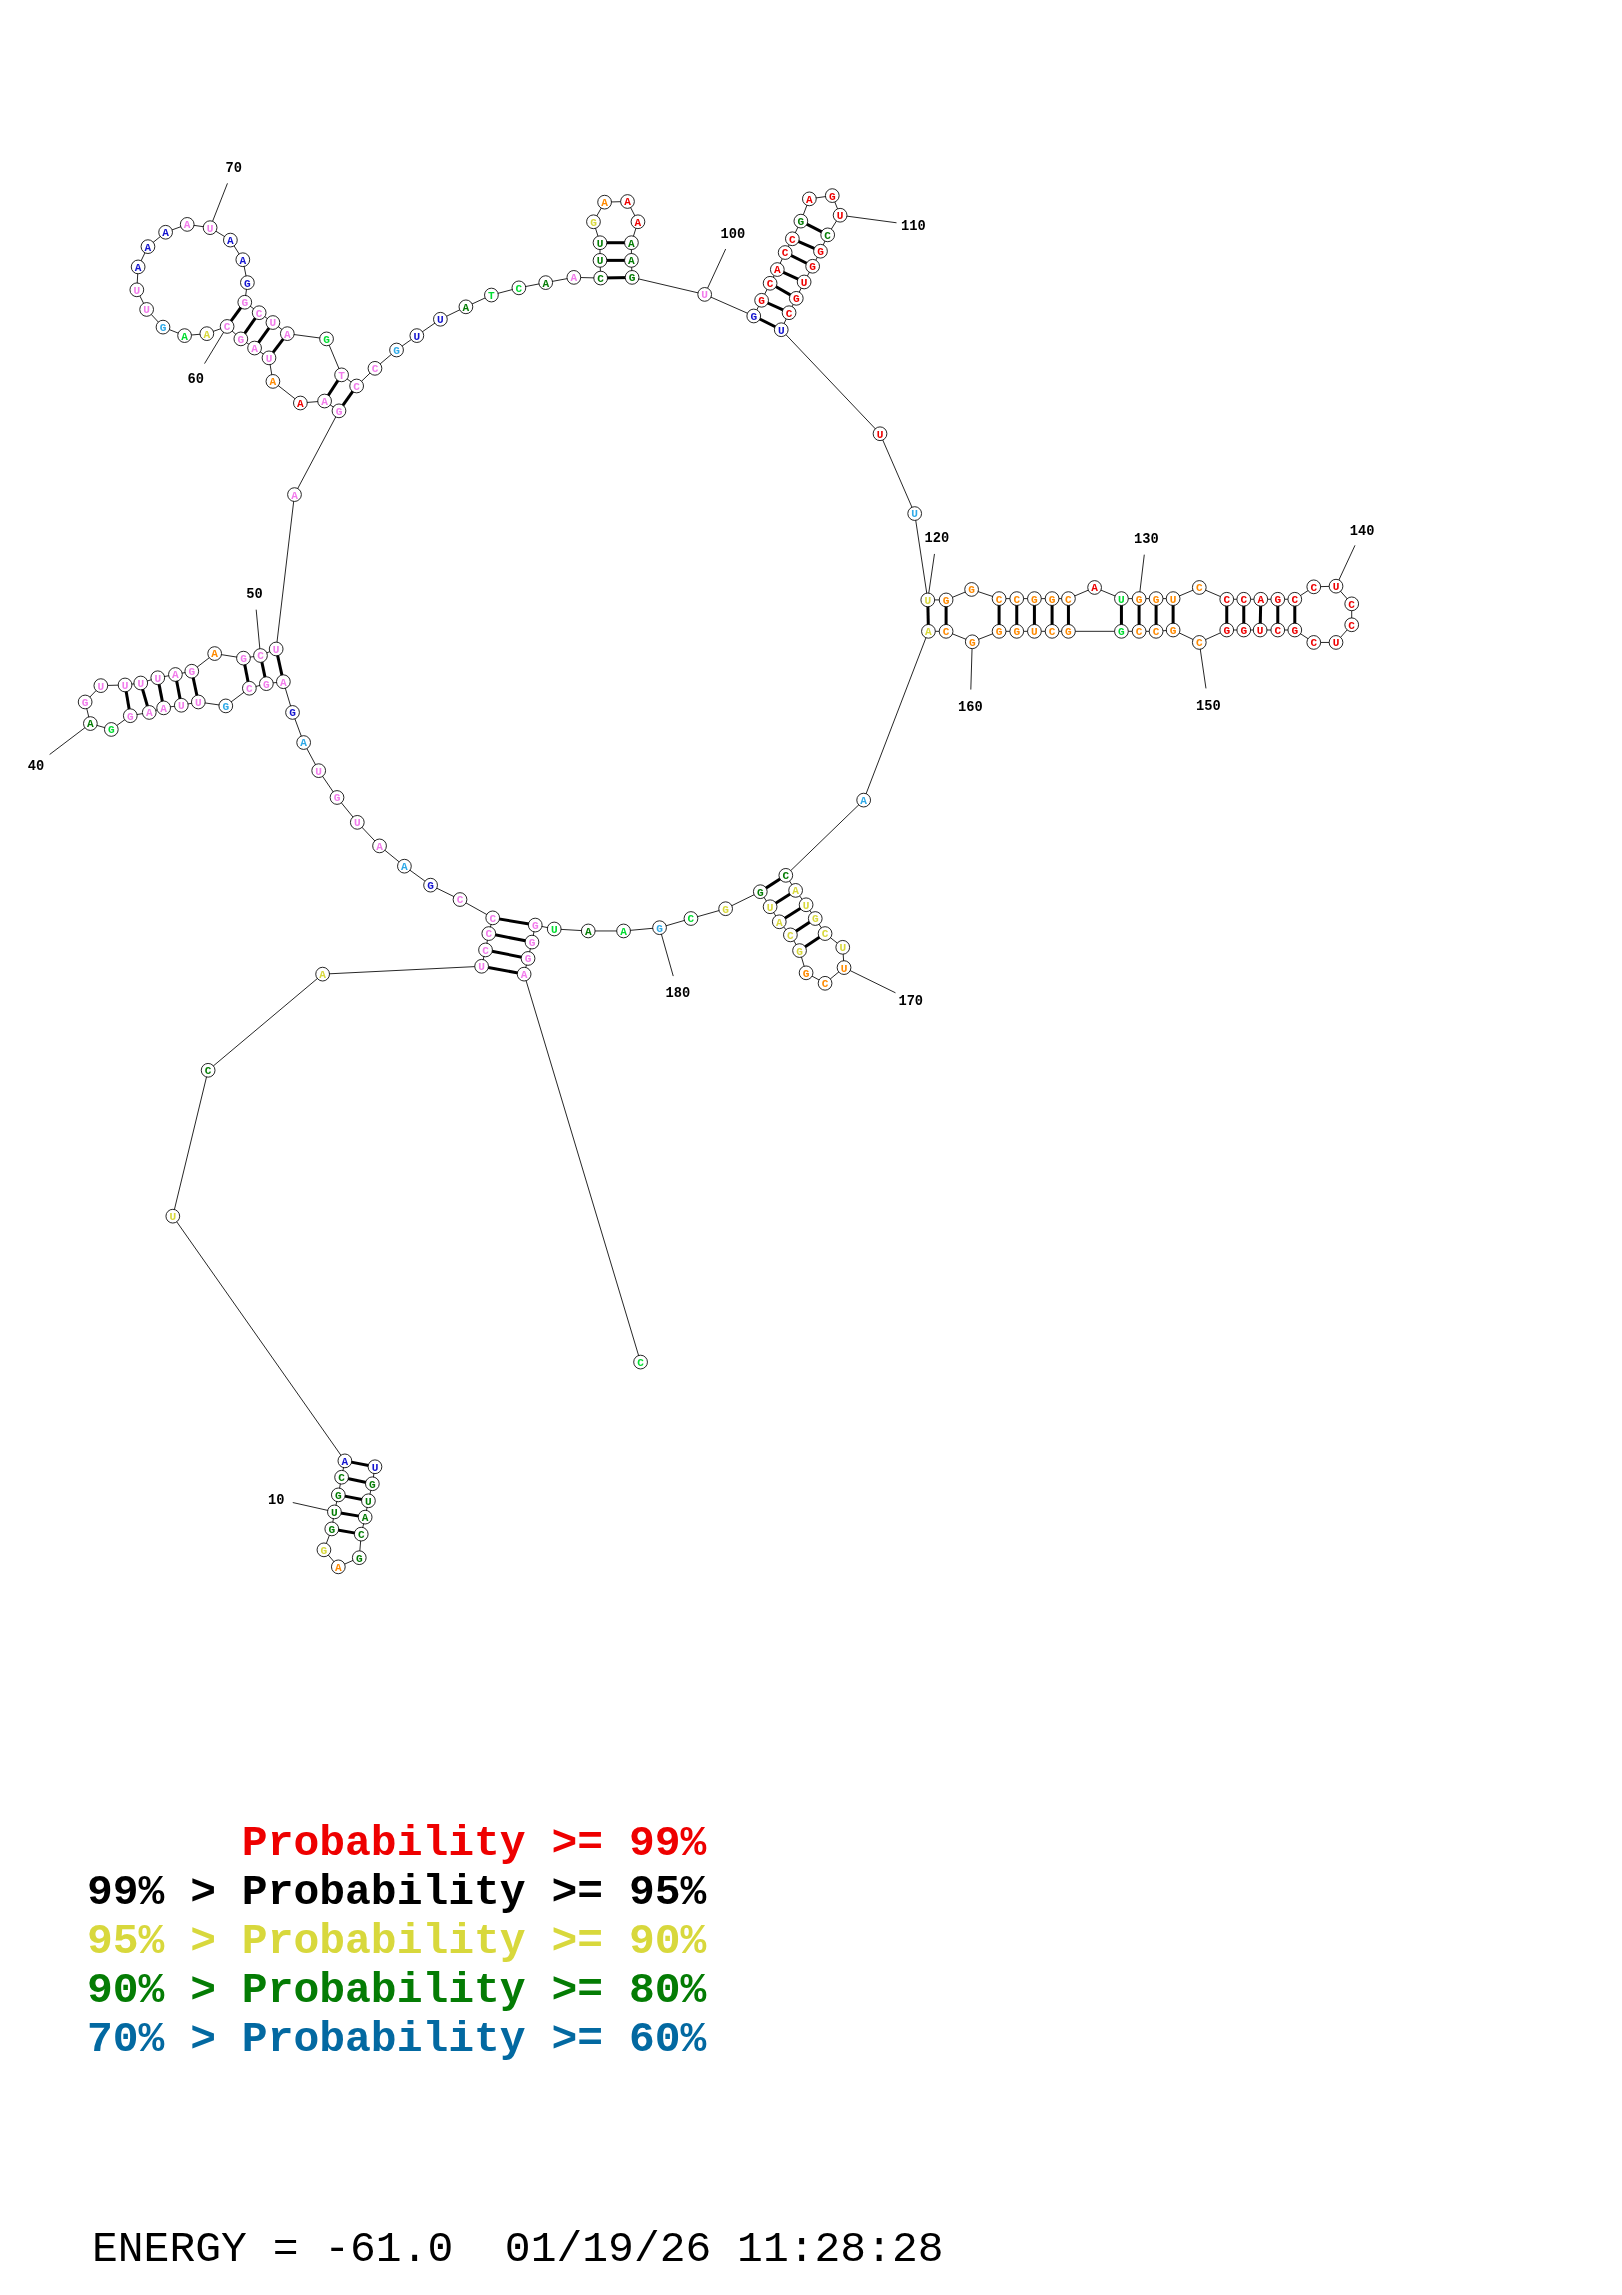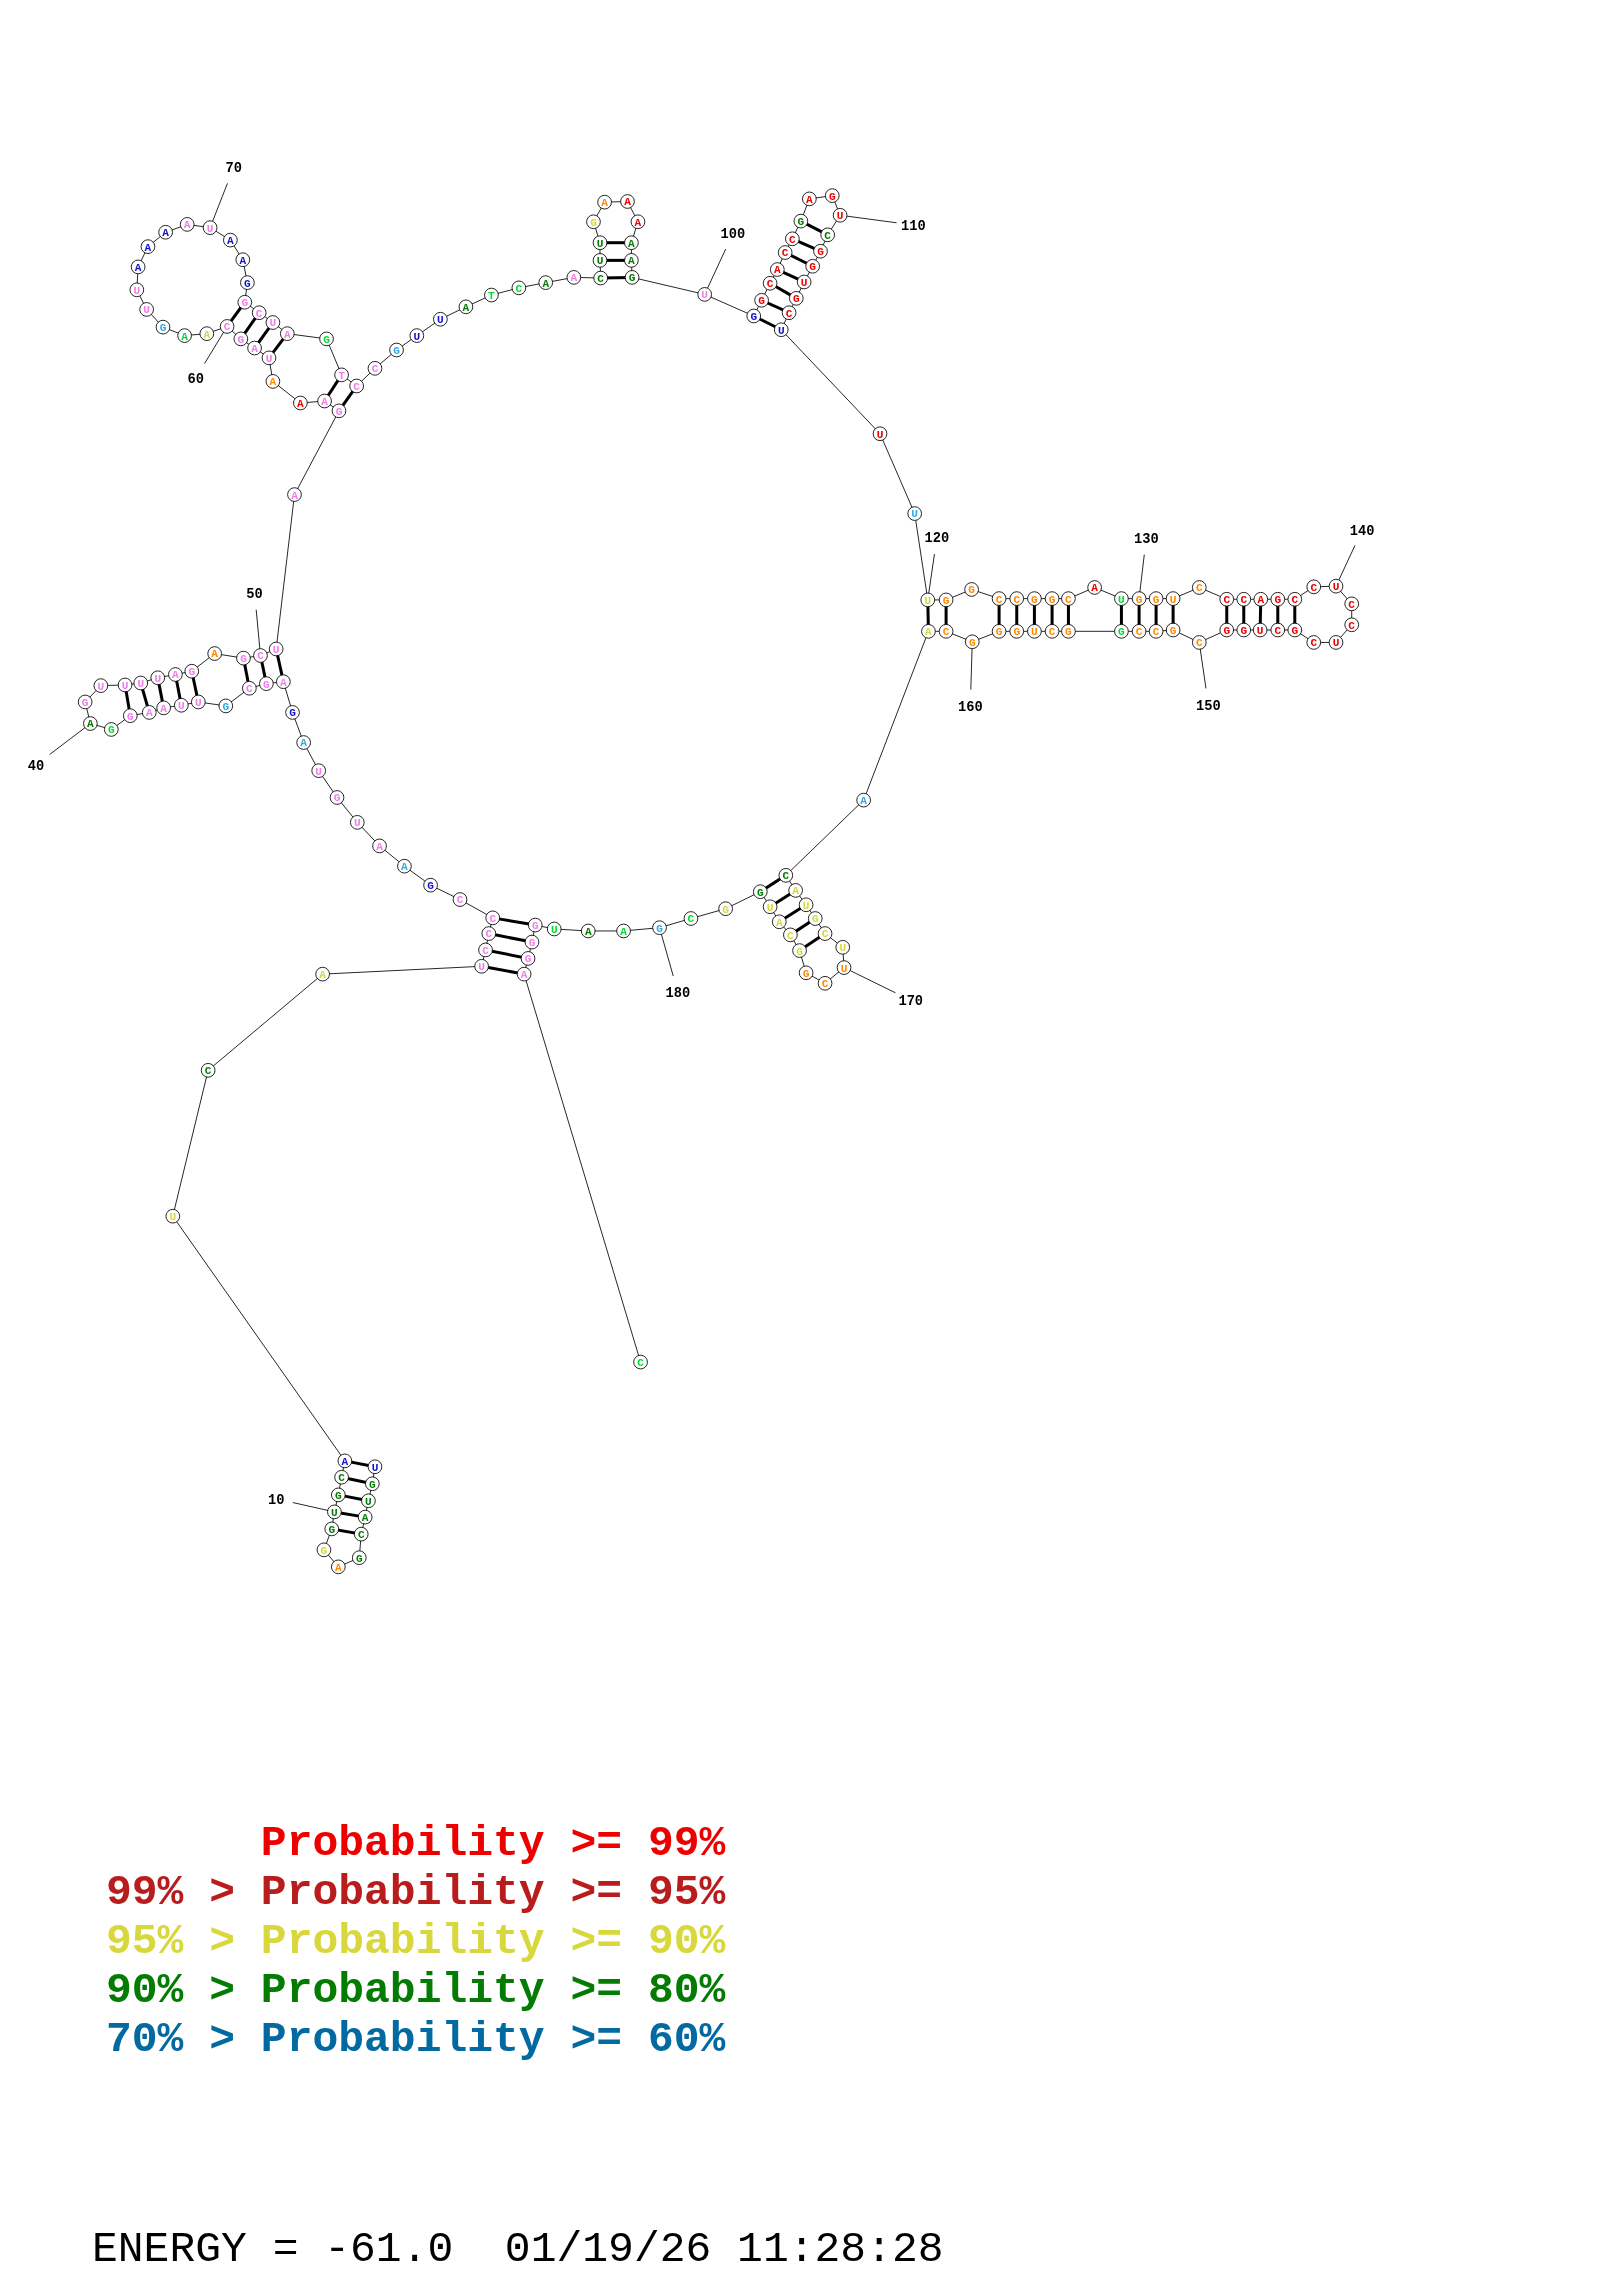--- a/index.html
+++ b/index.html
@@ -1,19 +1,19 @@
 <!DOCTYPE html>
 <html style="font-size:10.5px"><head>
 <meta charset="utf-8">
 <style>
   html,body{margin:0;padding:0;background:#ffffff;}
   body{width:1622px;height:2295px;position:relative;
        font-family:"Liberation Mono","DejaVu Sans Mono",monospace;}
   #structure-svg{position:absolute;left:0;top:0;}
-  #legend{position:absolute;left:106px;top:1819px;}
+  #legend{position:absolute;left:87px;top:1819px;}
   .legend-row{font-weight:bold;font-size:43px;line-height:49px;white-space:pre;}
   #energy{position:absolute;left:92px;top:2225px;color:#000;
           font-weight:normal;font-size:43px;white-space:pre;}
   .bb{stroke:#000;stroke-width:1.3;fill:none;}
   .pairline{stroke:#000;stroke-width:4.6;fill:none;}
   .lbl-line{stroke:#000;stroke-width:1.3;fill:none;}
   .nt-circle{fill:#ffffff;stroke:#000;stroke-width:1.3;}
   .nt-letter{font-family:"Liberation Mono","DejaVu Sans Mono",monospace;
              font-weight:bold;font-size:17px;text-anchor:middle;}
   .pos-label{font-family:"Liberation Mono","DejaVu Sans Mono",monospace;
@@ -665,20 +665,20 @@
       <text x="1432" y="828.5" class="pos-label">120</text>
       <text x="1752" y="829.5" class="pos-label">130</text>
       <text x="2082" y="817.5" class="pos-label">140</text>
       <text x="1847" y="1085.5" class="pos-label">150</text>
       <text x="1483" y="1087.5" class="pos-label">160</text>
       <text x="1392" y="1536.5" class="pos-label">170</text>
       <text x="1036" y="1524.5" class="pos-label">180</text>
     </svg>
   <div id="legend">
       <div class="legend-row" style="color: rgb(238, 0, 0);">      Probability &gt;= 99%</div>
-      <div class="legend-row" style="color: #b91c1c;">99% &gt; Probability &gt;= 95%</div>
+      <div class="legend-row" style="color: #000000;">99% &gt; Probability &gt;= 95%</div>
       <div class="legend-row" style="color: rgb(216, 216, 60);">95% &gt; Probability &gt;= 90%</div>
       <div class="legend-row" style="color: rgb(4, 124, 4);">90% &gt; Probability &gt;= 80%</div>
       <div class="legend-row" style="color: #0369a1;">70% &gt; Probability &gt;= 60%</div>
     </div>
   <div id="energy">ENERGY = -61.0  01/19/26 11:28:28</div>
 </div>
 
 
 </body></html>

